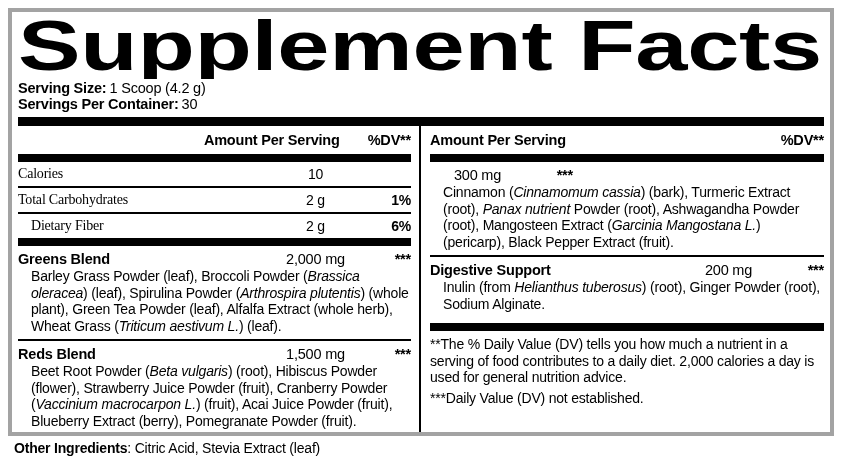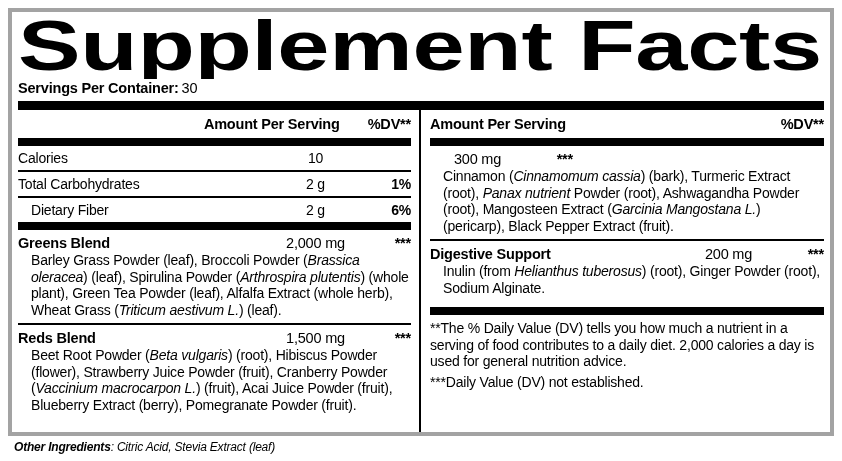--- a/index.html
+++ b/index.html
@@ -24,46 +24,49 @@
   .bar2 { background:#000; height:8px; flex:none; }
   .columns { flex:1; display:flex; min-height:0; margin-top:0; }
   .col { display:flex; flex-direction:column; min-width:0; }
   .col-left  { width:401px; padding-right:8px; }
   .col-right { flex:1; padding-left:9px; }
   .vdivider { width:2px; background:#000; flex:none; }
   .col-header { display:flex; align-items:center; height:28px; font-weight:bold; font-size:14.5px; flex:none; }
   .col-header.left-side  { justify-content:flex-end; gap:28px; }
   .col-header.right-side { justify-content:space-between; }
   .row { display:flex; align-items:center; min-height:24px; flex:none; }
-  .row .name { flex:1; }
+  .row .name { flex:1;font-family:Liberation Serif, serif; }
   .row .name.indent { padding-left:13px; }
   .row .val, .blend-header .val { width:95px; text-align:center; }
   .row .dv,  .blend-header .dv  { width:48px; text-align:right; font-weight:bold; }
   .thin { border:none; border-top:2px solid #000; height:0; flex:none; }
   .blend-header { display:flex; align-items:flex-start; margin-top:5px; font-size:14.5px; flex:none; }
   .blend-header .name { flex:1; font-weight:bold; }
   .blend-desc { padding-left:13px; line-height:16.5px; margin:1px 0 5px 0; flex:none; }
   .prebar { margin-top:6px; }
   .footnote { line-height:16.5px; margin-top:5px; flex:none; }
   .footnote.second { margin-top:4px; }
-  .other-line { position:absolute; left:14px; top:440px; font-size:12px;font-style:italic; }
+  .other-line { position:absolute; left:14px; top:440px; font-size:14px; }
   .other-line .lbl { font-weight:bold; }
 </style>
 </head>
 <body>
 
 <div class="label-box">
 
   <div class="title-wrap">
     <svg width="806" height="64" viewBox="0 0 806 64">
       <text x="0" y="55" font-size="70" textLength="804" lengthAdjust="spacingAndGlyphs">Supplement Facts</text>
     </svg>
   </div>
 
   <div class="serving-info">
+    <div>
+      <span class="lbl">Serving Size:</span><span class="val">1 Scoop (4.2 g)</span>
+    </div>
     <div>
       <span class="lbl">Servings Per Container:</span><span class="val">30</span>
     </div>
   </div>
 
   <div class="bar"></div>
 
   <div class="columns">
 
     <div class="col col-left">

